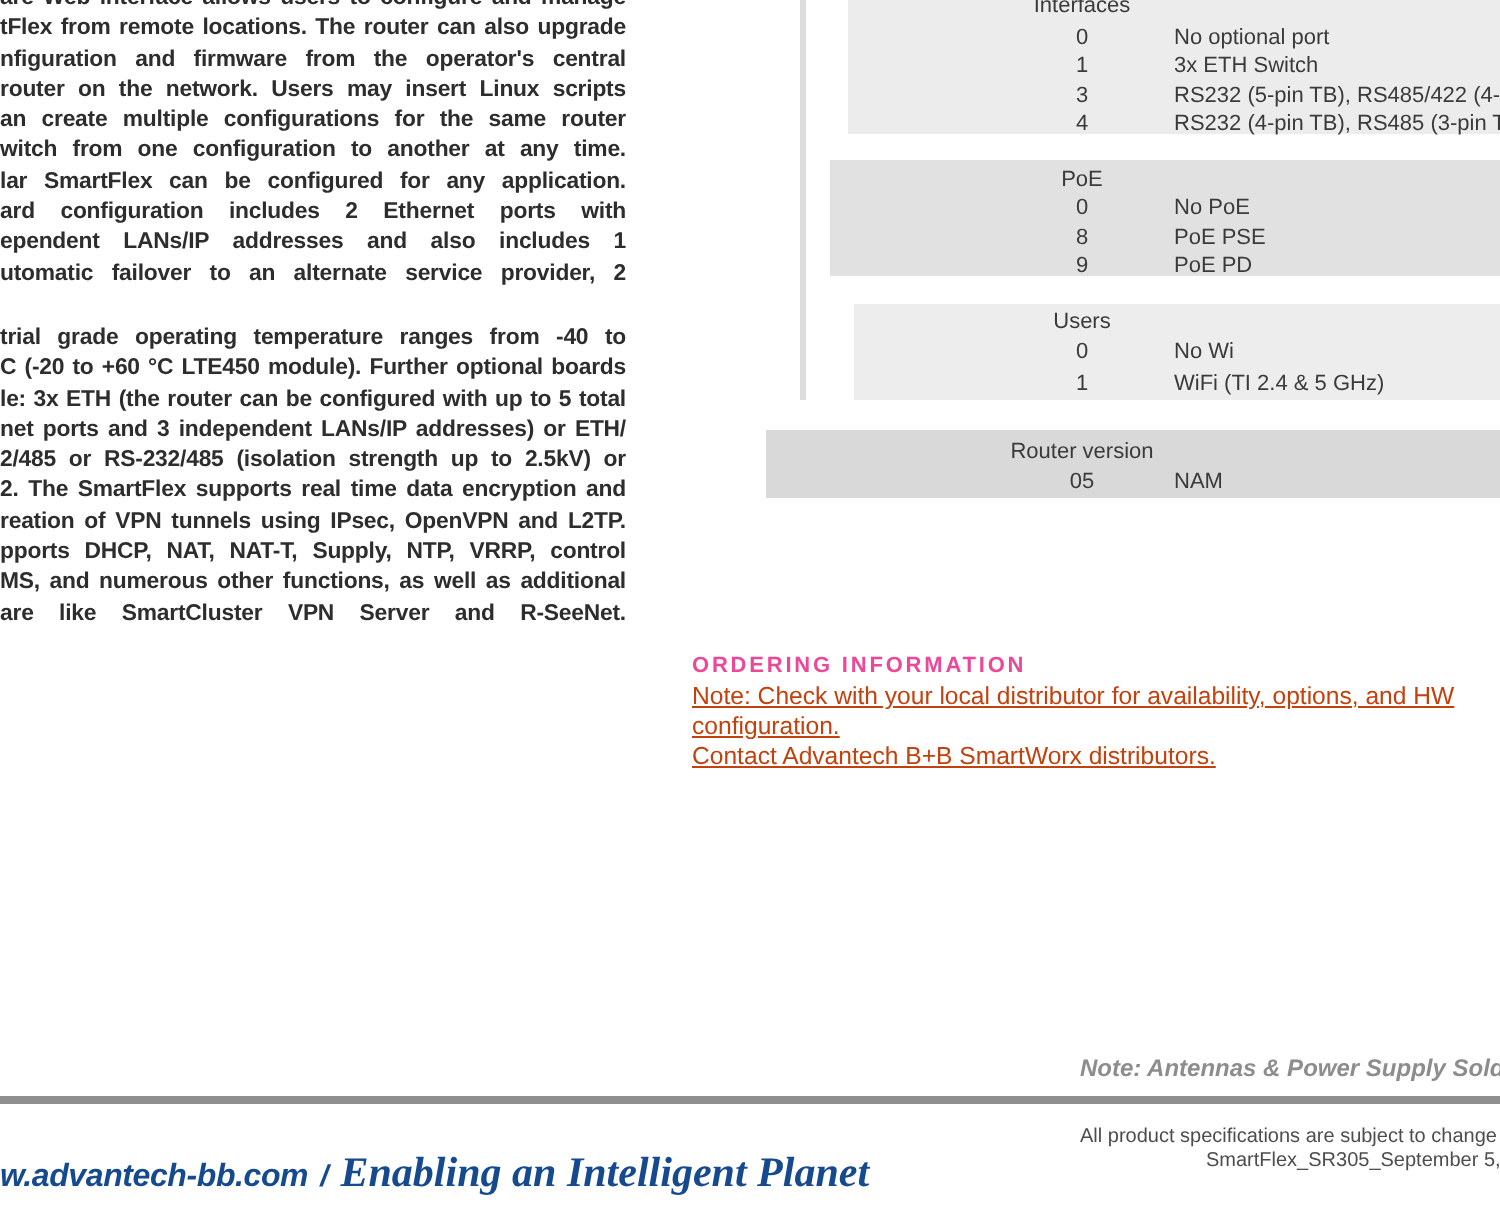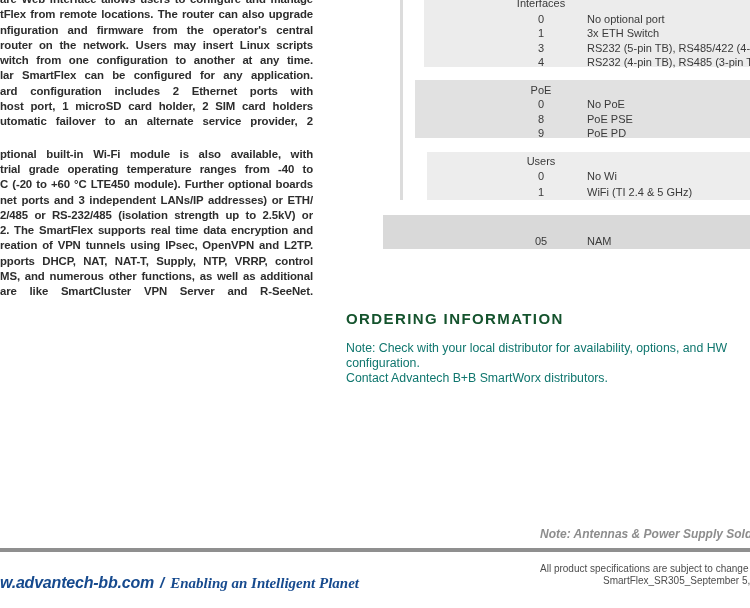--- a/index.html
+++ b/index.html
@@ -28,62 +28,63 @@
   .sec1{left:415px;top:80px;width:335px;height:58px;background:#e1e1e1;}
   .sec2{left:427px;top:152px;width:323px;height:48px;background:#ededed;}
   .sec3{left:383px;top:215px;width:367px;height:34px;background:#d9d9d9;}
 
   .trow{position:absolute;left:0;width:750px;height:13px;font-size:11px;line-height:13px;color:#3a3a3a;}
   .tcode{position:absolute;left:481px;width:120px;text-align:center;}
   .tdesc{position:absolute;left:587px;white-space:nowrap;}
 
   
   .ord-title{
-    position:absolute;left:346px;top:310px;
-    font-size:15px;font-weight:bold;letter-spacing:1.4px;
-    color:#14532d;white-space:nowrap;
+    position:absolute;left:346px;top:327px;
+    font-size:11px;font-weight:bold;letter-spacing:1.4px;
+    color:#ec4899;white-space:nowrap;
   }
   .ord-note{position:absolute;left:346px;top:341px;width:404px;
-    font-size:12.3px;line-height:14.8px;color:#0f766e;}
+    font-size:12.3px;line-height:14.8px;color:#c2410c;text-decoration:underline;}
 
   
   .antenna-note{
     position:absolute;left:540px;top:527px;white-space:nowrap;
     font-size:12px;font-style:italic;font-weight:bold;color:#8d8d8d;
   }
   .divider{position:absolute;left:0;top:548px;width:750px;height:4px;background:#8f8f8f;}
   .footer-left{
     position:absolute;left:0;top:574px;white-space:nowrap;color:#164a8e;
   }
   .f-url{font-size:16px;font-weight:bold;font-style:italic;letter-spacing:-0.2px;margin-top:27px;}
   .f-sep{font-size:15px;font-weight:bold;font-style:italic;padding:0 6px;}
-  .f-slogan{font-family:"Liberation Serif",serif;font-size:15px;font-weight:bold;font-style:italic;}
+  .f-slogan{font-family:"Liberation Serif",serif;font-size:21px;font-weight:bold;font-style:italic;}
   .fr-line{position:absolute;white-space:nowrap;font-size:10px;line-height:12px;color:#4d4d4d;}
   .fr1{left:540px;top:563px;}
   .fr2{left:603px;top:575px;}
 </style>
 </head>
 <body>
 
 <div class="page">
 
   <div class="textcol">
     <div class="tline">are Web interface allows users to configure and manage</div>
     <div class="tline">tFlex from remote locations. The router can also upgrade</div>
     <div class="tline">nfiguration and firmware from the operator's central</div>
     <div class="tline">router on the network. Users may insert Linux scripts</div>
+    <div class="tline">an create multiple configurations for the same router</div>
     <div class="tline">witch from one configuration to another at any time.</div>
     <div class="tline">lar SmartFlex can be configured for any application.</div>
     <div class="tline">ard configuration includes 2 Ethernet ports with</div>
-    <div class="tline">host port, 1 microSD card holder, 2 SIM card holders</div>
+    <div class="tline">ependent LANs/IP addresses and also includes 1</div>
     <div class="tline">utomatic failover to an alternate service provider, 2</div>
     <div class="pgap"></div>
-    <div class="tline">ptional built-in Wi-Fi module is also available, with</div>
     <div class="tline">trial grade operating temperature ranges from -40 to</div>
     <div class="tline">C (-20 to +60 °C LTE450 module). Further optional boards</div>
+    <div class="tline">le: 3x ETH (the router can be configured with up to 5 total</div>
     <div class="tline">net ports and 3 independent LANs/IP addresses) or ETH/</div>
     <div class="tline">2/485 or RS-232/485 (isolation strength up to 2.5kV) or</div>
     <div class="tline">2. The SmartFlex supports real time data encryption and</div>
     <div class="tline">reation of VPN tunnels using IPsec, OpenVPN and L2TP.</div>
     <div class="tline">pports DHCP, NAT, NAT-T, Supply, NTP, VRRP, control</div>
     <div class="tline">MS, and numerous other functions, as well as additional</div>
     <div class="tline">are like SmartCluster VPN Server and R-SeeNet.</div>
   </div>
 
   <div class="vline"></div>
@@ -133,20 +134,23 @@
     </div>
   <div class="trow" style="top:170px">
       <span class="tcode">0</span>
       <span class="tdesc">No Wi</span>
     </div>
   <div class="trow" style="top:185.5px">
       <span class="tcode">1</span>
       <span class="tdesc">WiFi (TI 2.4 &amp; 5 GHz)</span>
     </div>
 
+  <div class="trow" style="top:219.5px">
+      <span class="tcode">Router version</span>
+    </div>
   <div class="trow" style="top:234.5px">
       <span class="tcode">05</span>
       <span class="tdesc">NAM</span>
     </div>
 
   <div class="ord-title">ORDERING INFORMATION</div>
   <div class="ord-note">
     <div>Note: Check with your local distributor for availability, options, and HW configuration.</div>
     <div>Contact Advantech B+B SmartWorx distributors.</div>
   </div>

